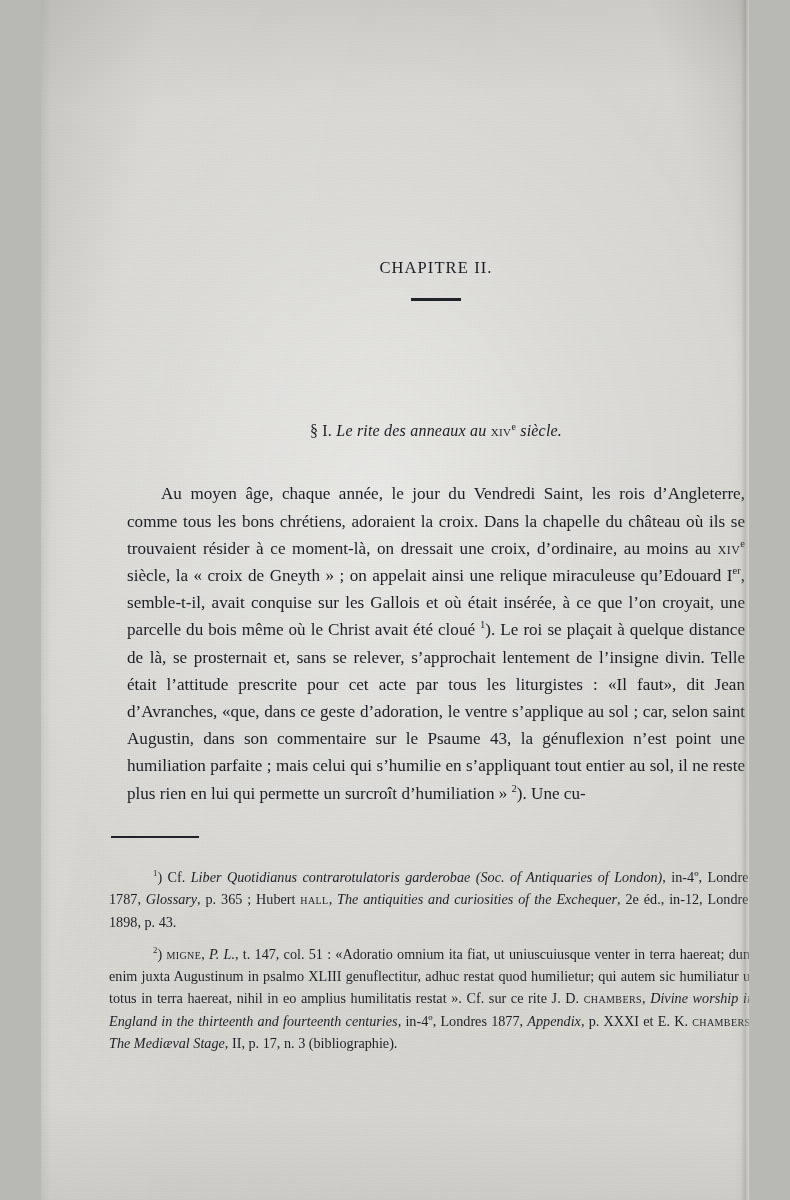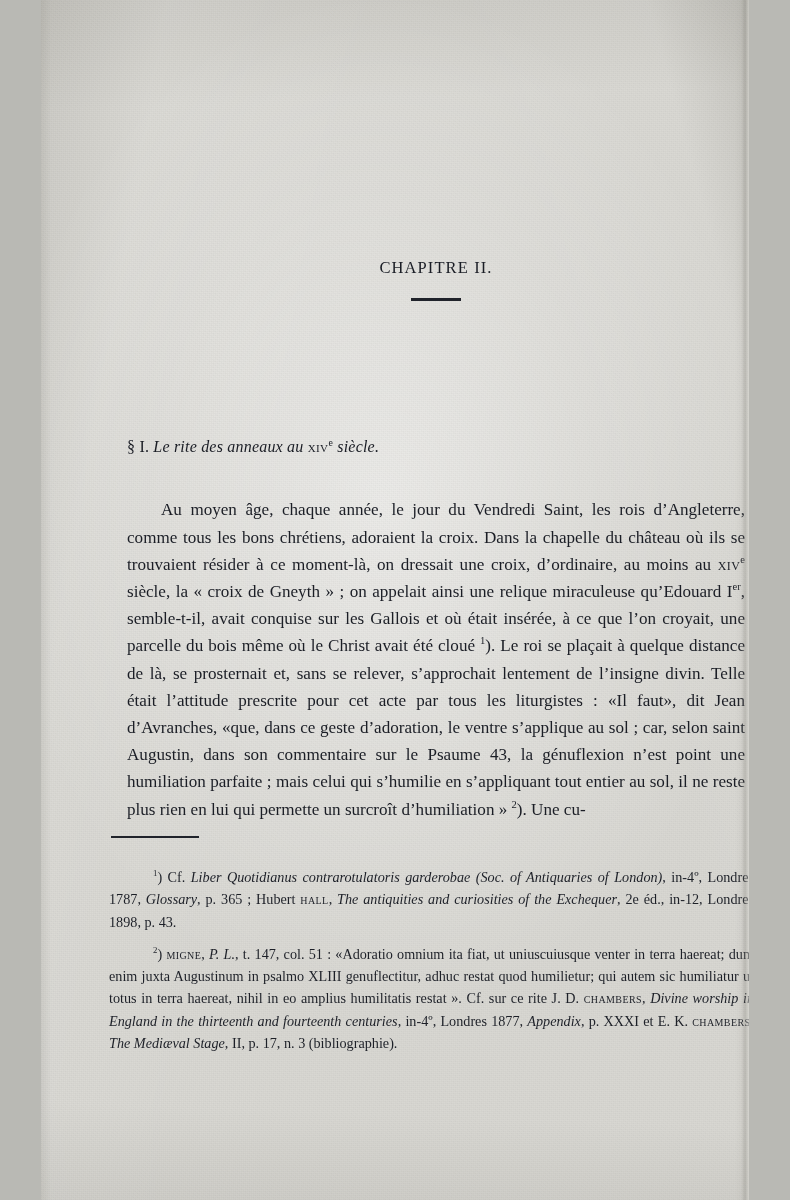--- a/index.html
+++ b/index.html
@@ -84,21 +84,22 @@
     margin: 0;
     padding-top: 47px;
     font-size: 17.5px;
     font-weight: normal;
     letter-spacing: 1.35px;
     line-height: 1.62;
     color: #181b23;
     word-spacing: 2.5px;
   }
   .section-head {
-    margin: 16px;
+    text-align: center;
+    margin: 0;
     padding-top: 46px;
     font-size: 16px;
     font-weight: normal;
     font-style: italic;
     letter-spacing: 0.2px;
     color: #1a1d25;
   }
   .section-head .upright { font-style: normal; }
   .smallcaps {
     font-variant: small-caps;

